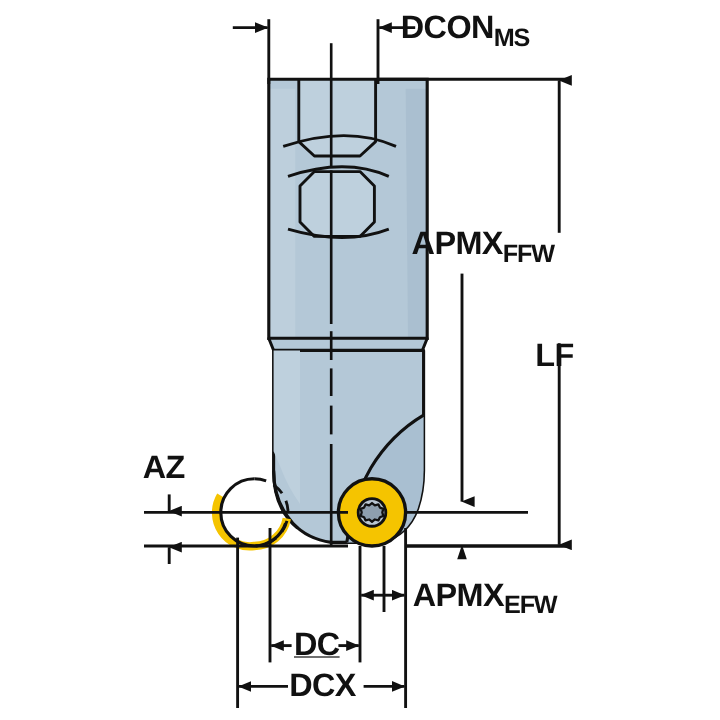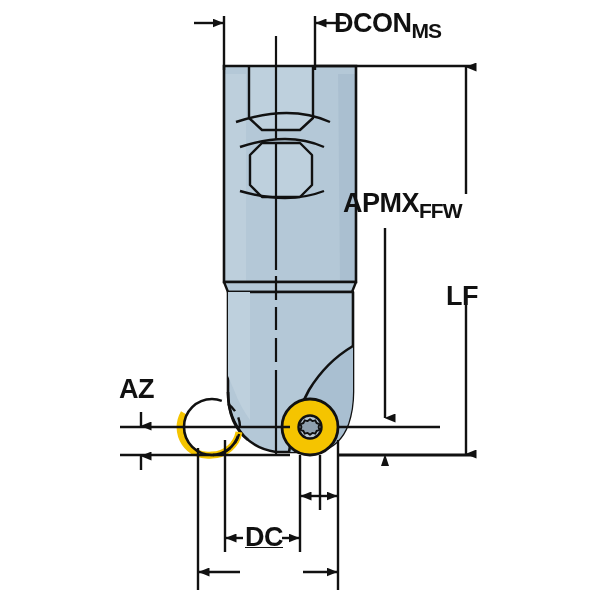--- a/index.html
+++ b/index.html
@@ -221,19 +221,25 @@
   </div>
 
   <div class="dim-label lbl-lf">
     <span class="base">LF</span>
   </div>
 
   <div class="dim-label lbl-az">
     <span class="base">AZ</span>
   </div>
 
+  <div class="dim-label lbl-apmxe">
+    <span class="base">APMX</span><span class="sub">EFW</span>
+  </div>
 
   <div class="dim-label lbl-dc">
     <span class="base">DC</span>
   </div>
 
+  <div class="dim-label lbl-dcx">
+    <span class="base">DCX</span>
+  </div>
 
 </div>
 
 </body></html>

